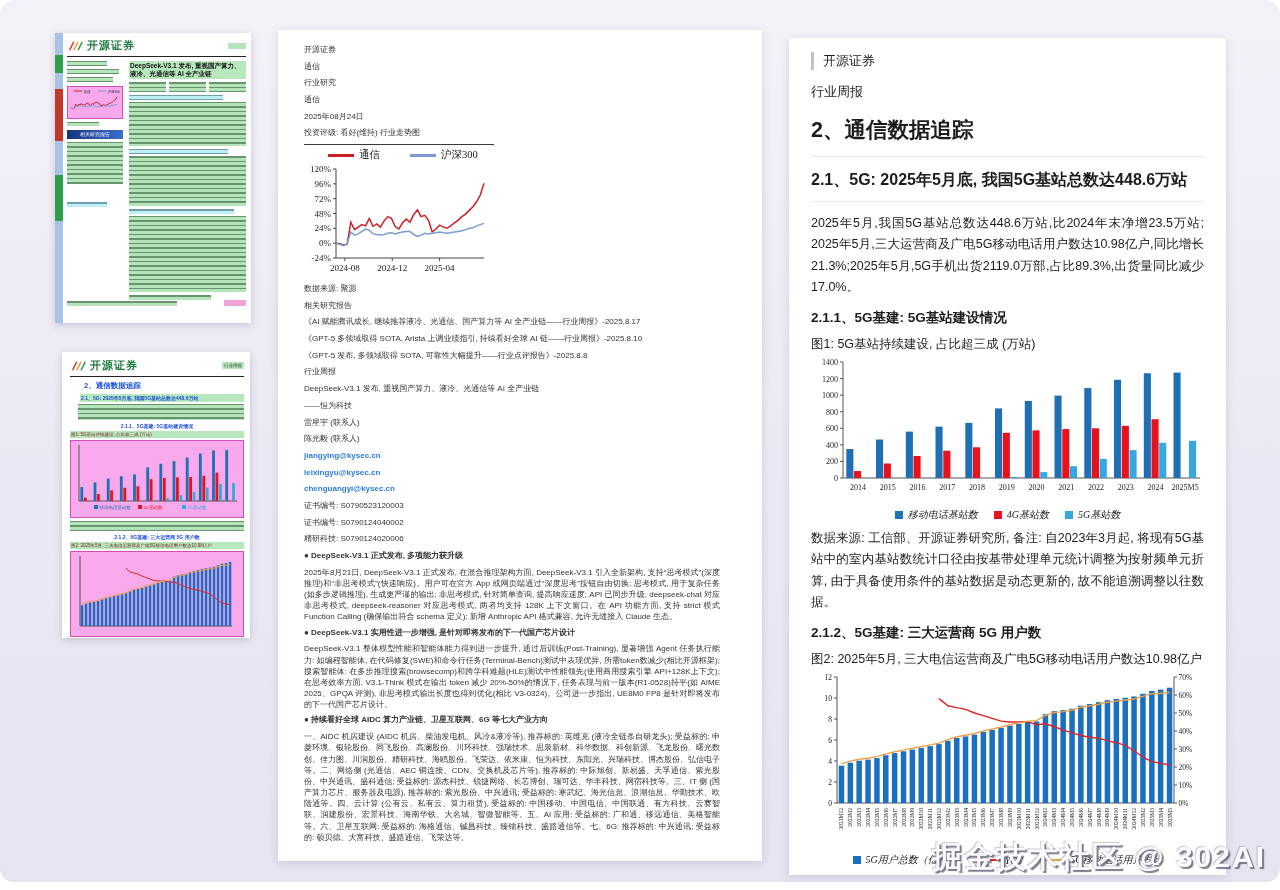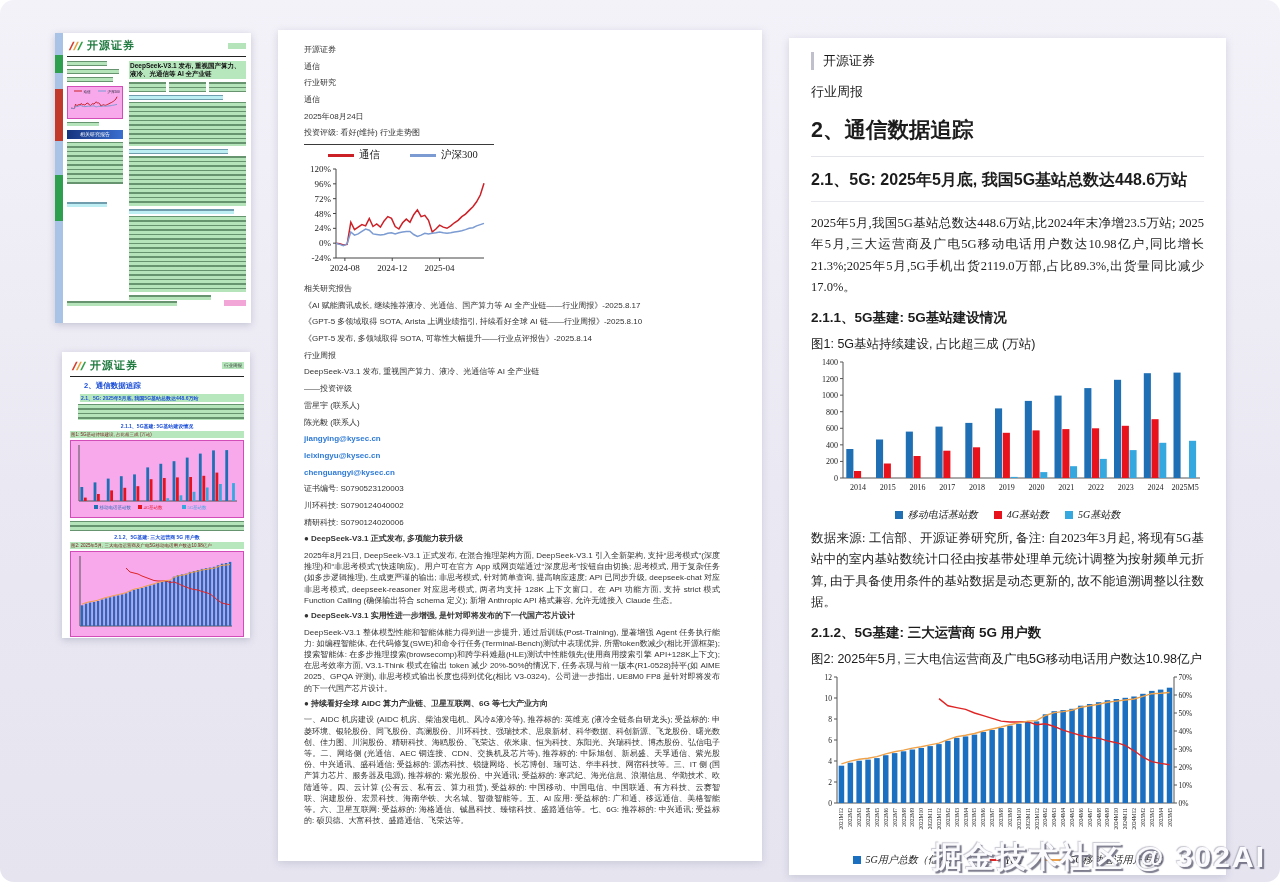--- a/index.html
+++ b/index.html
@@ -21,21 +21,21 @@
   .lg-line{width:26px;height:2.5px;display:inline-block;}
   .lg-rect{width:8px;height:8px;display:inline-block;}
 
   
   .pright{left:789px;top:38px;width:437px;height:837px;padding:14px 22px;font-size:12.5px;color:#1c1c1c;}
   .pr-brand{border-left:3px solid #c0c0cc;padding-left:9px;margin:0 0 13px 0;font-size:13px;}
   .pr-sub{margin:0 0 14px 0;font-size:13px;}
   .pr-h1{font-size:21.5px;font-weight:bold;margin:0;padding:0 0 12px 0;border-bottom:1px solid #e3e3ea;margin-bottom:13px;}
   .pr-h2{font-size:16px;font-weight:bold;margin:0;padding:0 0 10px 0;border-bottom:1px solid #e7e7ee;margin-bottom:11px;}
   .pr-h3{font-size:13.5px;font-weight:bold;margin:10px 0 9px 0;}
-  .pr-p{line-height:1.7;margin:0 0 11px 0;text-align:justify;font-family:Liberation Serif, serif;}
+  .pr-p{line-height:1.7;margin:0 0 11px 0;text-align:justify;}
   .pr-cap{margin:0 0 5px 0;}
   .chartblock{margin:0 0 6px 0;}
   .chart-legend{display:flex;justify-content:center;gap:16px;align-items:center;
     font-family:"Liberation Serif","DejaVu Serif",serif;font-style:italic;font-size:10px;color:#222;margin-top:1px;}
 
   
   .thumb{position:absolute;background:#fff;box-shadow:0 2px 7px rgba(70,70,110,.25);overflow:hidden;box-sizing:border-box;}
   .t1{left:55px;top:33px;width:196px;height:290px;}
   .t2{left:62px;top:352px;width:188px;height:286px;}
   .strip{position:absolute;left:0;top:0;width:8px;height:100%;background:#a9c3e6;}
@@ -264,34 +264,35 @@
             <line x1="40.879999999999995" y1="94" x2="40.879999999999995" y2="97" stroke="#444"></line>
             <text x="40.879999999999995" y="107" font-size="9" text-anchor="middle" fill="#222" font-family="&quot;Liberation Serif&quot;,&quot;DejaVu Serif&quot;,serif">2024-08</text>
             <line x1="88.24000000000001" y1="94" x2="88.24000000000001" y2="97" stroke="#444"></line>
             <text x="88.24000000000001" y="107" font-size="9" text-anchor="middle" fill="#222" font-family="&quot;Liberation Serif&quot;,&quot;DejaVu Serif&quot;,serif">2024-12</text>
             <line x1="135.6" y1="94" x2="135.6" y2="97" stroke="#444"></line>
             <text x="135.6" y="107" font-size="9" text-anchor="middle" fill="#222" font-family="&quot;Liberation Serif&quot;,&quot;DejaVu Serif&quot;,serif">2025-04</text>
             <polyline points="32.0,79.2 35.7,79.8 39.4,81.0 43.1,80.4 46.8,58.2 50.5,65.6 54.2,63.1 57.9,60.6 61.6,61.9 65.3,54.4 69.0,62.5 72.7,60.0 76.4,63.1 80.1,56.9 83.8,52.6 87.5,54.4 91.2,62.5 94.9,65.0 98.6,58.8 102.3,55.1 106.0,58.2 109.7,50.7 113.4,45.8 117.1,52.6 120.8,51.4 124.5,56.3 128.2,68.0 131.9,65.0 135.6,61.2 139.3,63.1 143.0,64.3 146.7,61.9 150.4,58.8 154.1,56.3 157.8,52.6 161.5,50.1 165.2,46.4 168.9,42.7 172.6,37.8 176.3,31.0 180.0,19.2" fill="none" stroke="#cc2027" stroke-width="1.5"></polyline>
             <polyline points="32.0,79.2 35.7,80.4 39.4,81.6 43.1,79.8 46.8,68.0 50.5,71.1 54.2,69.9 57.9,67.4 61.6,65.0 65.3,66.2 69.0,69.9 72.7,70.5 76.4,71.1 80.1,70.5 83.8,69.3 87.5,68.7 91.2,69.9 94.9,68.7 98.6,68.0 102.3,67.4 106.0,67.4 109.7,70.5 113.4,72.4 117.1,71.1 120.8,69.3 124.5,69.9 128.2,69.3 131.9,68.7 135.6,68.0 139.3,68.7 143.0,69.3 146.7,68.7 150.4,68.0 154.1,67.4 157.8,66.8 161.5,65.6 165.2,64.3 168.9,63.7 172.6,61.9 176.3,60.6 180.0,59.4" fill="none" stroke="#7b9bd2" stroke-width="1.5"></polyline>
           </svg></div>
     </div>
+    <p>数据来源: 聚源</p>
     <p>相关研究报告</p>
     <p>《AI 赋能腾讯成长, 继续推荐液冷、光通信、国产算力等 AI 全产业链——行业周报》-2025.8.17</p>
     <p>《GPT-5 多领域取得 SOTA, Arista 上调业绩指引, 持续看好全球 AI 链——行业周报》-2025.8.10</p>
-    <p>《GPT-5 发布, 多领域取得 SOTA, 可靠性大幅提升——行业点评报告》-2025.8.14</p>
+    <p>《GPT-5 发布, 多领域取得 SOTA, 可靠性大幅提升——行业点评报告》-2025.8.8</p>
     <p>行业周报</p>
     <p>DeepSeek-V3.1 发布, 重视国产算力、液冷、光通信等 AI 全产业链</p>
-    <p>——投资评级</p>
+    <p>——恒为科技</p>
     <p>雷星宇 (联系人)</p>
     <p>陈光毅 (联系人)</p>
     <a href="#">jiangying@kysec.cn</a>
     <a href="#">leixingyu@kysec.cn</a>
     <a href="#">chenguangyi@kysec.cn</a>
     <p>证书编号: S0790523120003</p>
-    <p>川环科技: S0790124040002</p>
+    <p>证书编号: S0790124040002</p>
     <p>精研科技: S0790124020006</p>
     <p class="b">● DeepSeek-V3.1 正式发布, 多项能力获升级</p>
     <p class="para">2025年8月21日, DeepSeek-V3.1 正式发布, 在混合推理架构方面, DeepSeek-V3.1 引入全新架构, 支持“思考模式”(深度推理)和“非思考模式”(快速响应)。用户可在官方 App 或网页端通过“深度思考”按钮自由切换; 思考模式, 用于复杂任务(如多步逻辑推理), 生成更严谨的输出; 非思考模式, 针对简单查询, 提高响应速度; API 已同步升级, deepseek-chat 对应非思考模式, deepseek-reasoner 对应思考模式, 两者均支持 128K 上下文窗口。在 API 功能方面, 支持 strict 模式 Function Calling (确保输出符合 schema 定义); 新增 Anthropic API 格式兼容, 允许无缝接入 Claude 生态。</p>
     <p class="b">● DeepSeek-V3.1 实用性进一步增强, 是针对即将发布的下一代国产芯片设计</p>
     <p class="para">DeepSeek-V3.1 整体模型性能和智能体能力得到进一步提升, 通过后训练(Post-Training), 显著增强 Agent 任务执行能力: 如编程智能体, 在代码修复(SWE)和命令行任务(Terminal-Bench)测试中表现优异, 所需token数减少(相比开源框架); 搜索智能体: 在多步推理搜索(browsecomp)和跨学科难题(HLE)测试中性能领先(使用商用搜索引擎 API+128K上下文); 在思考效率方面, V3.1-Think 模式在输出 token 减少 20%-50%的情况下, 任务表现与前一版本(R1-0528)持平(如 AIME 2025、GPQA 评测), 非思考模式输出长度也得到优化(相比 V3-0324)。公司进一步指出, UE8M0 FP8 是针对即将发布的下一代国产芯片设计。</p>
     <p class="b">● 持续看好全球 AIDC 算力产业链、卫星互联网、6G 等七大产业方向</p>
     <p class="para">一、AIDC 机房建设 (AIDC 机房、柴油发电机、风冷&amp;液冷等), 推荐标的: 英维克 (液冷全链条自研龙头); 受益标的: 申菱环境、银轮股份、同飞股份、高澜股份、川环科技、强瑞技术、思泉新材、科华数据、科创新源、飞龙股份、曙光数创、佳力图、川润股份、精研科技、海鸥股份、飞荣达、依米康、恒为科技、东阳光、兴瑞科技、博杰股份、弘信电子等。二、网络侧 (光通信、AEC 铜连接、CDN、交换机及芯片等), 推荐标的: 中际旭创、新易盛、天孚通信、紫光股份、中兴通讯、盛科通信; 受益标的: 源杰科技、锐捷网络、长芯博创、瑞可达、华丰科技、网宿科技等。三、IT 侧 (国产算力芯片、服务器及电源), 推荐标的: 紫光股份、中兴通讯; 受益标的: 寒武纪、海光信息、浪潮信息、华勤技术、欧陆通等。四、云计算 (公有云、私有云、算力租赁), 受益标的: 中国移动、中国电信、中国联通、有方科技、云赛智联、润建股份、宏景科技、海南华铁、大名城、智微智能等。五、AI 应用: 受益标的: 广和通、移远通信、美格智能等。六、卫星互联网: 受益标的: 海格通信、铖昌科技、臻镭科技、盛路通信等。七、6G: 推荐标的: 中兴通讯; 受益标的: 硕贝德、大富科技、盛路通信、飞荣达等。</p>
 
   </div>
 

